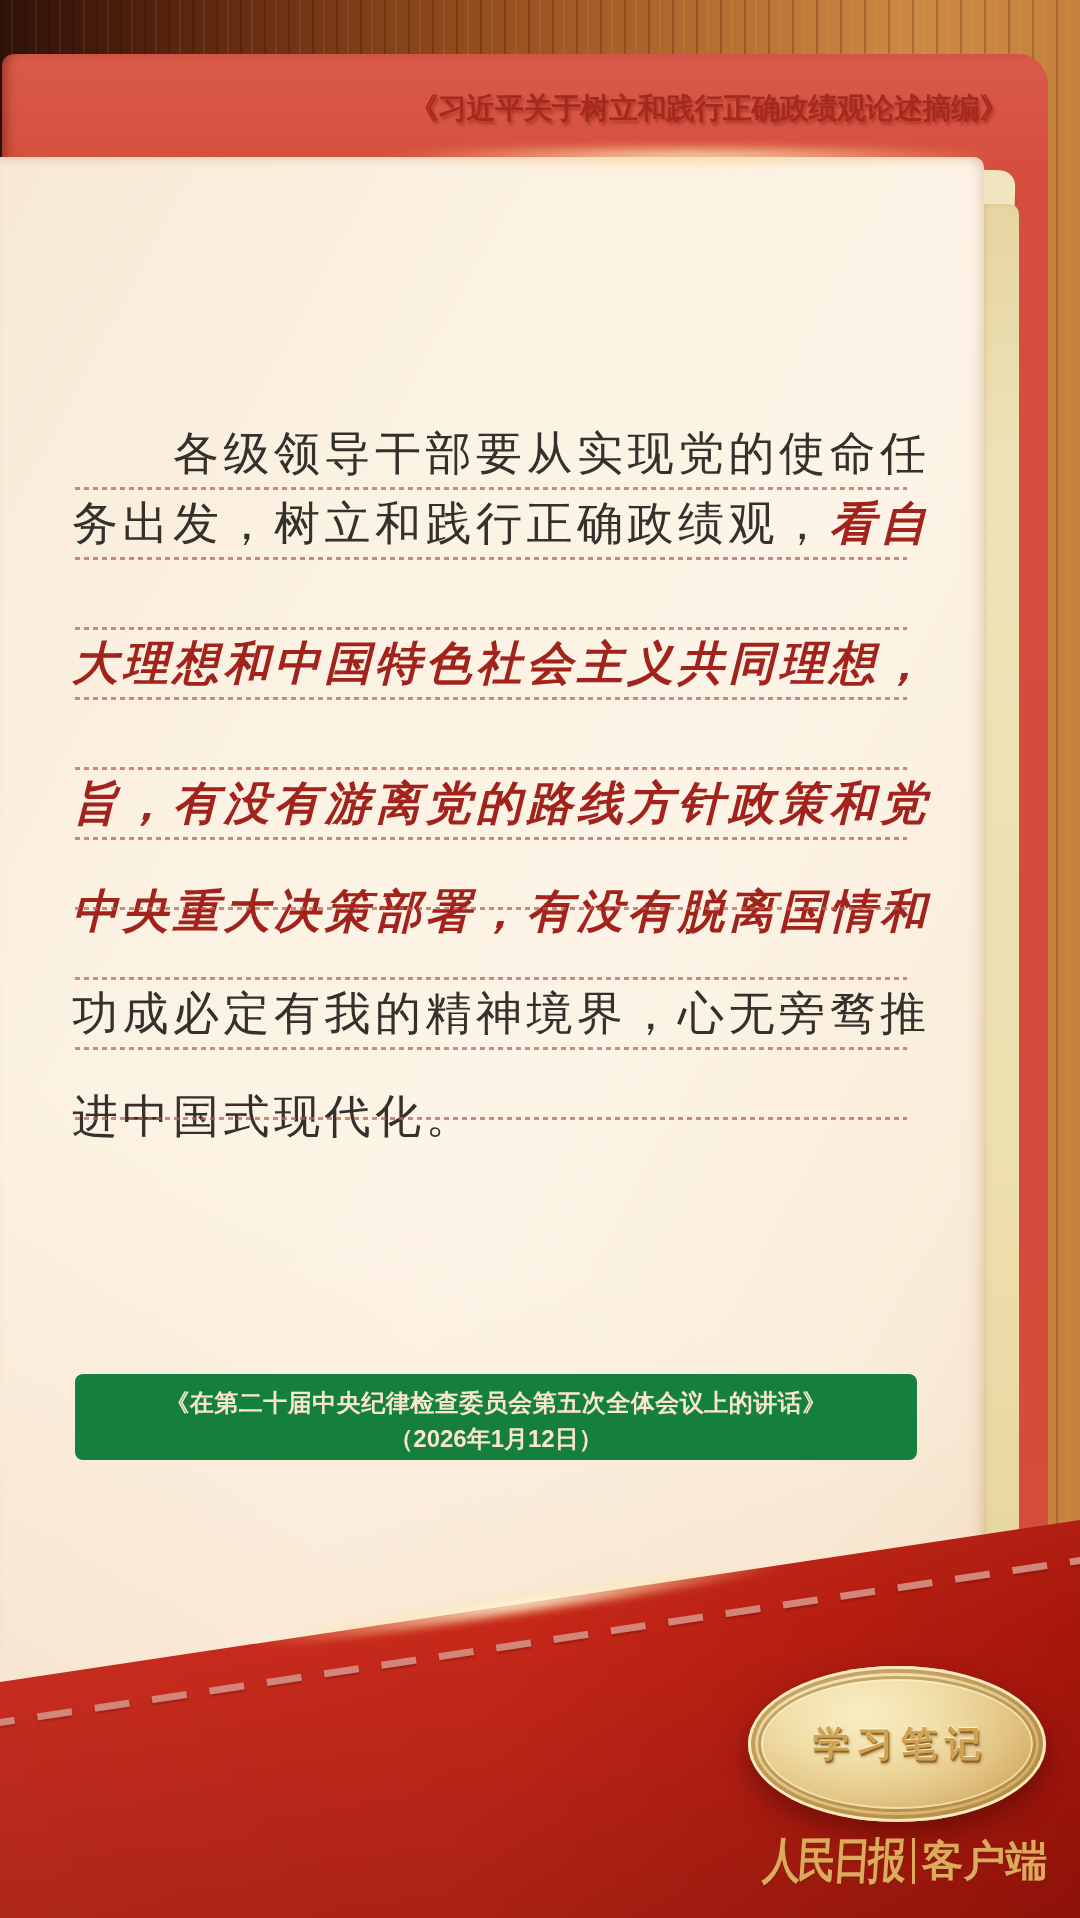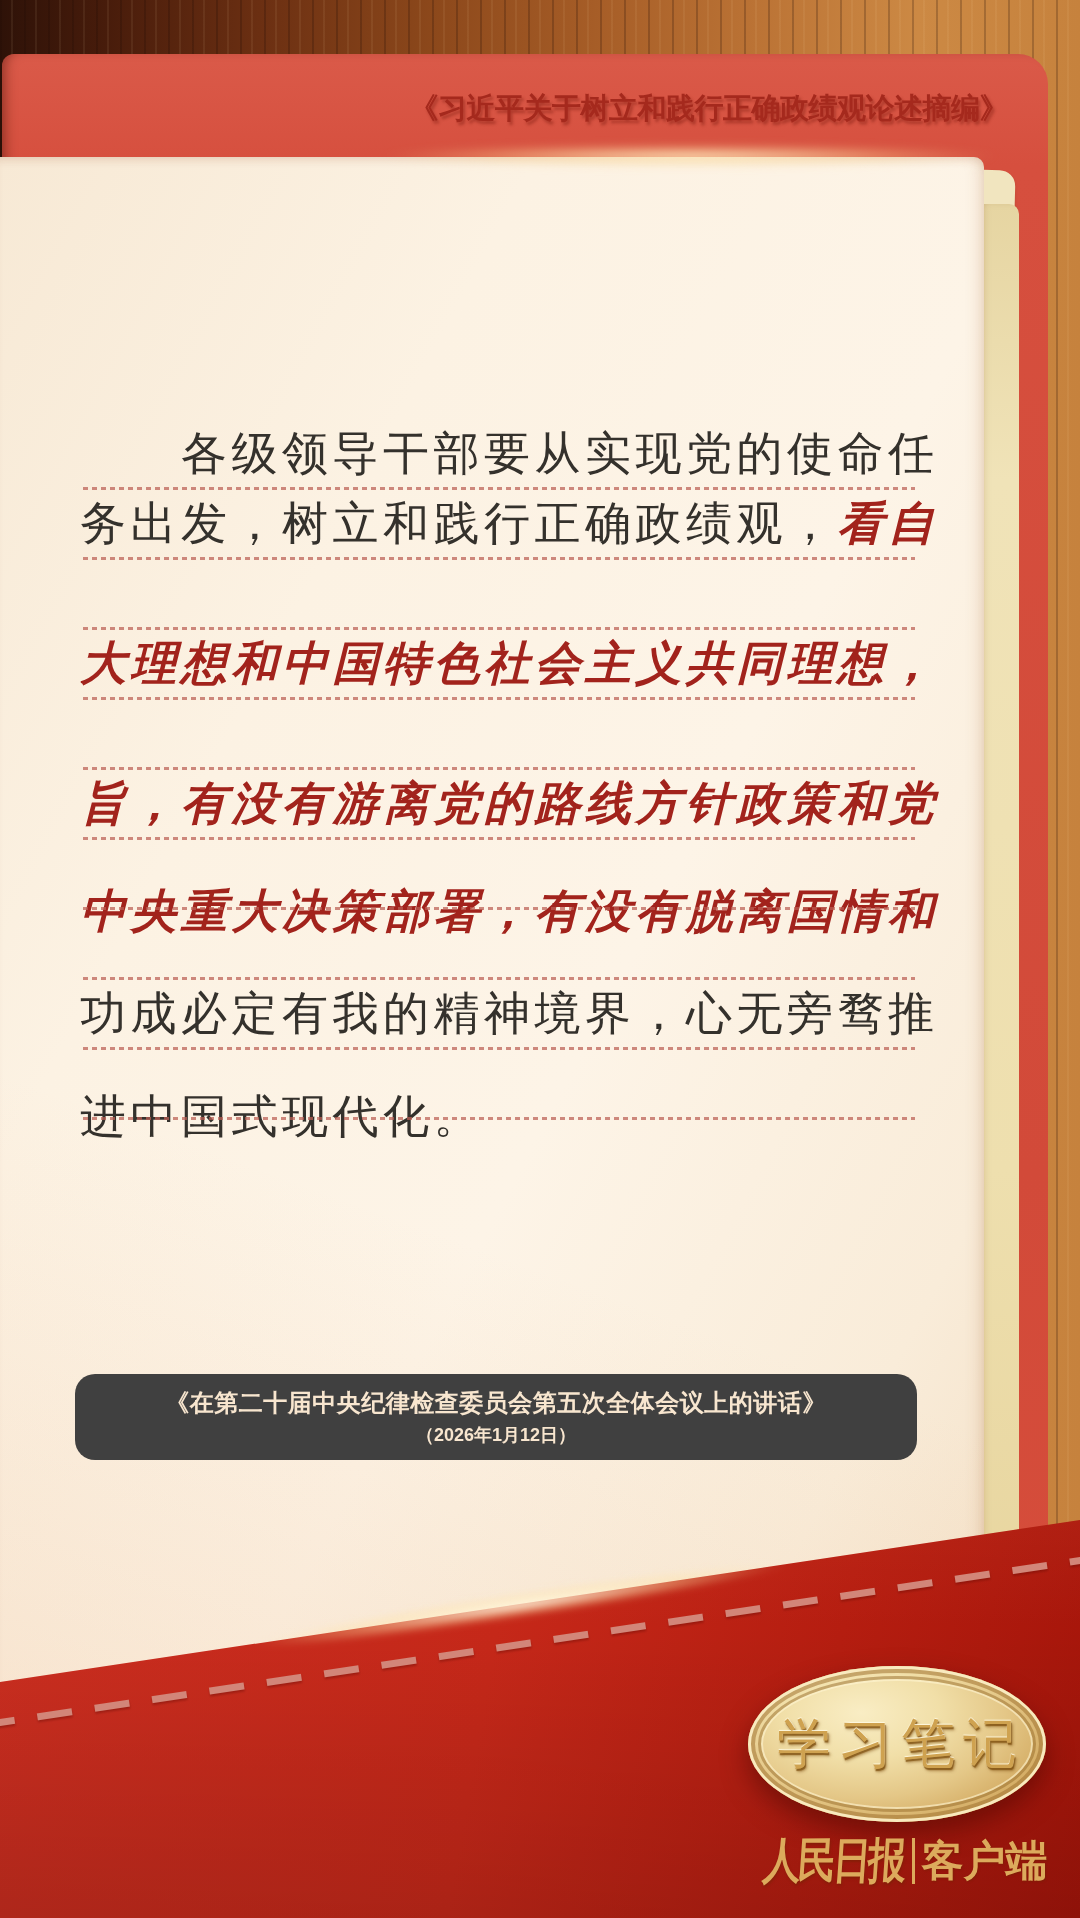--- a/index.html
+++ b/index.html
@@ -56,38 +56,38 @@
   .paper-shade{
     position:absolute;inset:0;border-radius:0 10px 0 0;
     background:linear-gradient(200deg, rgba(0,0,0,0) 60%, rgba(232,180,135,.30) 100%);
   }
   .seam-glow{
     position:absolute;left:380px;top:144px;width:620px;height:24px;
     background:radial-gradient(closest-side, rgba(255,236,192,.95), rgba(255,216,150,.35) 65%, rgba(255,216,150,0));
     filter:blur(4px);
   }
   
-  .quote-block{position:absolute;inset:0;margin-left:8px;}
+  .quote-block{position:absolute;inset:0;}
   .qrow{
     position:absolute;left:72px;width:872px;height:70px;line-height:70px;
     font-family:"Liberation Serif","DejaVu Serif",serif;
     font-size:46px;letter-spacing:4.5px;color:#34312c;white-space:nowrap;
   }
   .qrow .em{color:#a2231c;font-weight:700;font-style:italic;}
   .rule{
     position:absolute;left:75px;width:832px;height:3px;
     background:repeating-linear-gradient(90deg, rgba(187,94,83,.72) 0 5px, rgba(0,0,0,0) 5px 9px);
   }
   
   .attribution{
     position:absolute;left:75px;top:1374px;width:842px;height:86px;
-    background:#404040;border-radius:20px;text-align:center;color:#f8e6cf;
+    background:#15803d;border-radius:8px;text-align:center;color:#f8e6cf;
   }
   .attr1{margin-top:13px;font-size:24px;font-weight:bold;letter-spacing:.5px;}
-  .attr2{margin-top:4px;font-size:18px;font-weight:bold;}
+  .attr2{margin-top:4px;font-size:24px;font-weight:bold;}
   
   .fabric{
     position:absolute;left:0;top:1500px;width:1080px;height:418px;
     clip-path:polygon(0 182px,1080px 20px,1080px 418px,0 418px);
     background:
       linear-gradient(180deg, rgba(255,120,90,.10) 0%, rgba(0,0,0,0) 30%, rgba(0,0,0,.14) 100%),
       linear-gradient(100deg,#cb2e20 0%,#c62819 45%,#b51d10 75%,#a5150a 100%);
   }
   .edge-glow{
     position:absolute;left:250px;top:1592px;width:540px;height:26px;
@@ -112,21 +112,21 @@
                inset 0 0 0 7px rgba(160,115,50,.55);
   }
   .badge-ring{
     position:absolute;inset:10px;border-radius:50%;
     border:3px solid rgba(150,105,40,.5);
     box-shadow:inset 0 0 0 2px rgba(255,245,210,.6);
   }
   .badge-label{
     position:absolute;inset:0;display:flex;align-items:center;justify-content:center;
     padding-left:8px;
-    font-size:54px;font-weight:normal;letter-spacing:8px;color:#cfa250;
+    font-size:36px;font-weight:bold;letter-spacing:8px;color:#cfa250;
     text-shadow:0 -1px 1px rgba(255,250,225,.95),
                 1px 2px 1px rgba(130,85,20,.85),
                 2px 3px 3px rgba(120,70,10,.5);
   }
   
   .logo{
     position:absolute;left:740px;top:1836px;width:330px;height:50px;
     display:flex;align-items:center;justify-content:center;
   }
   .masthead{

